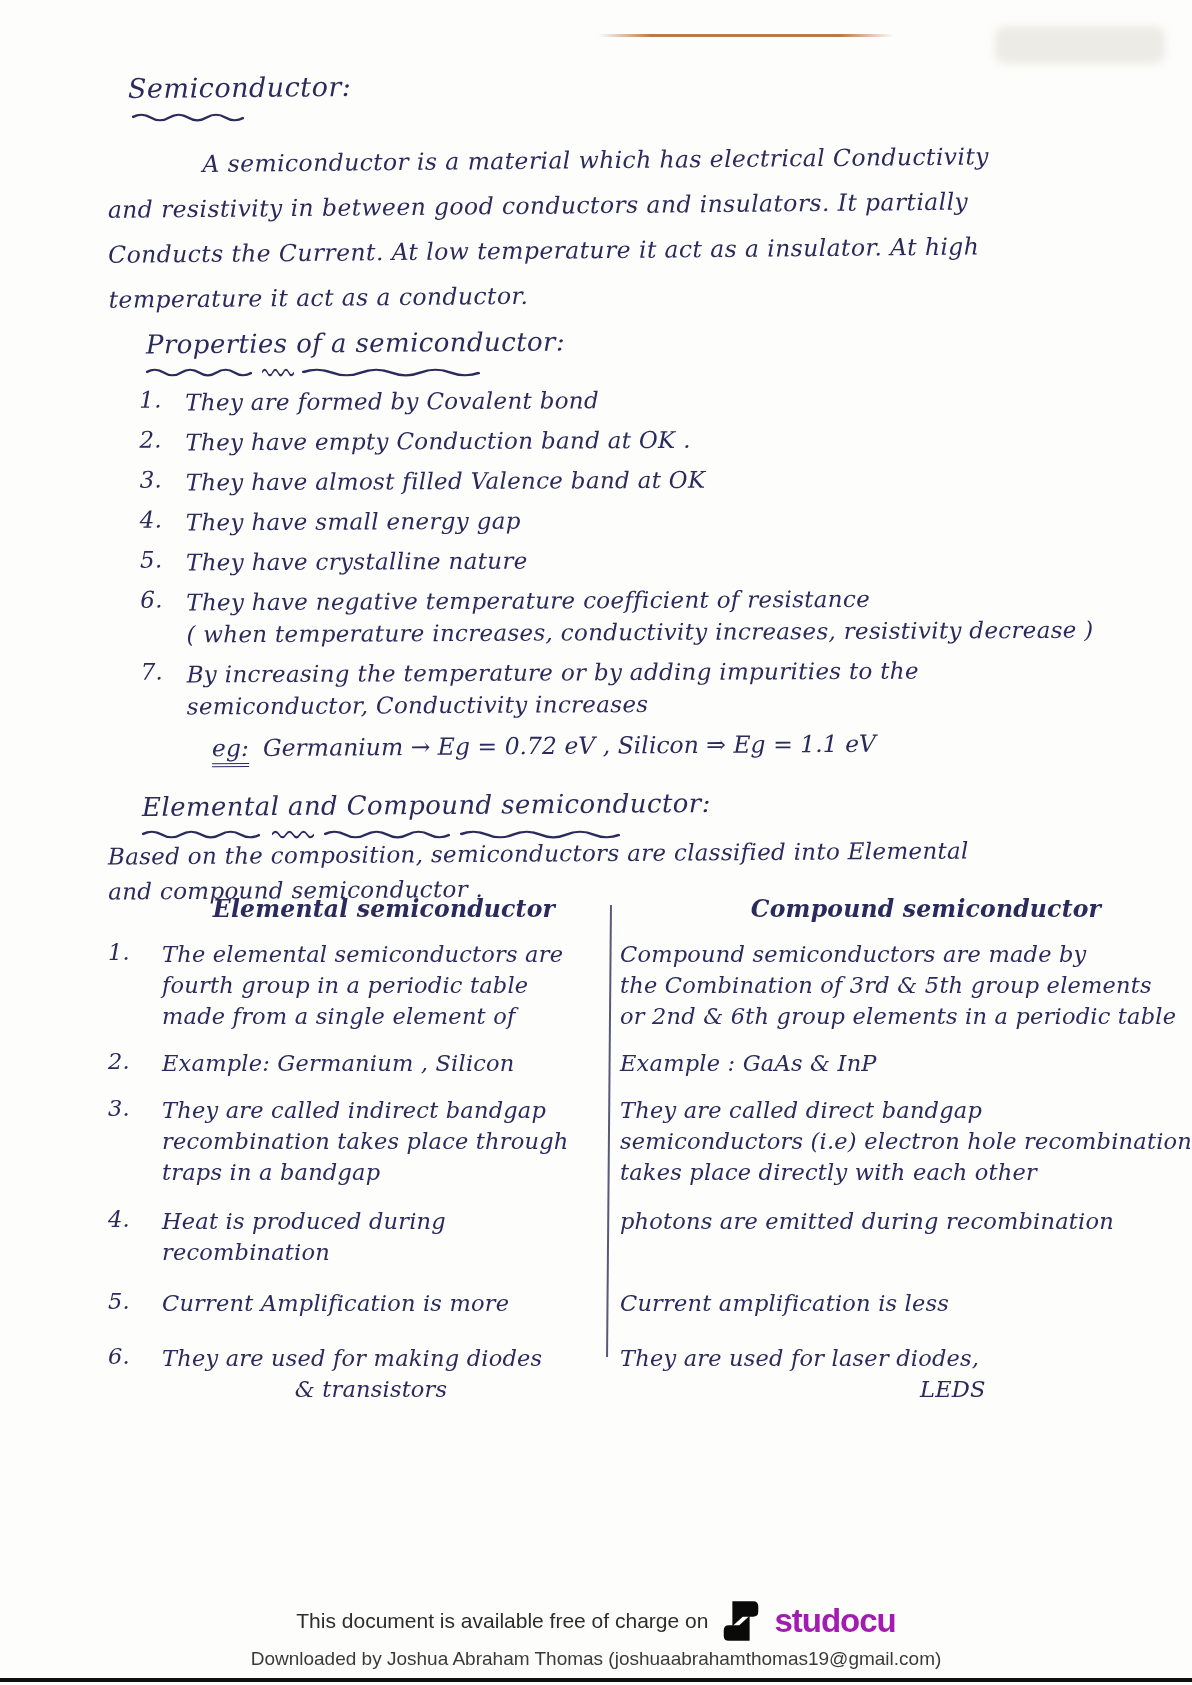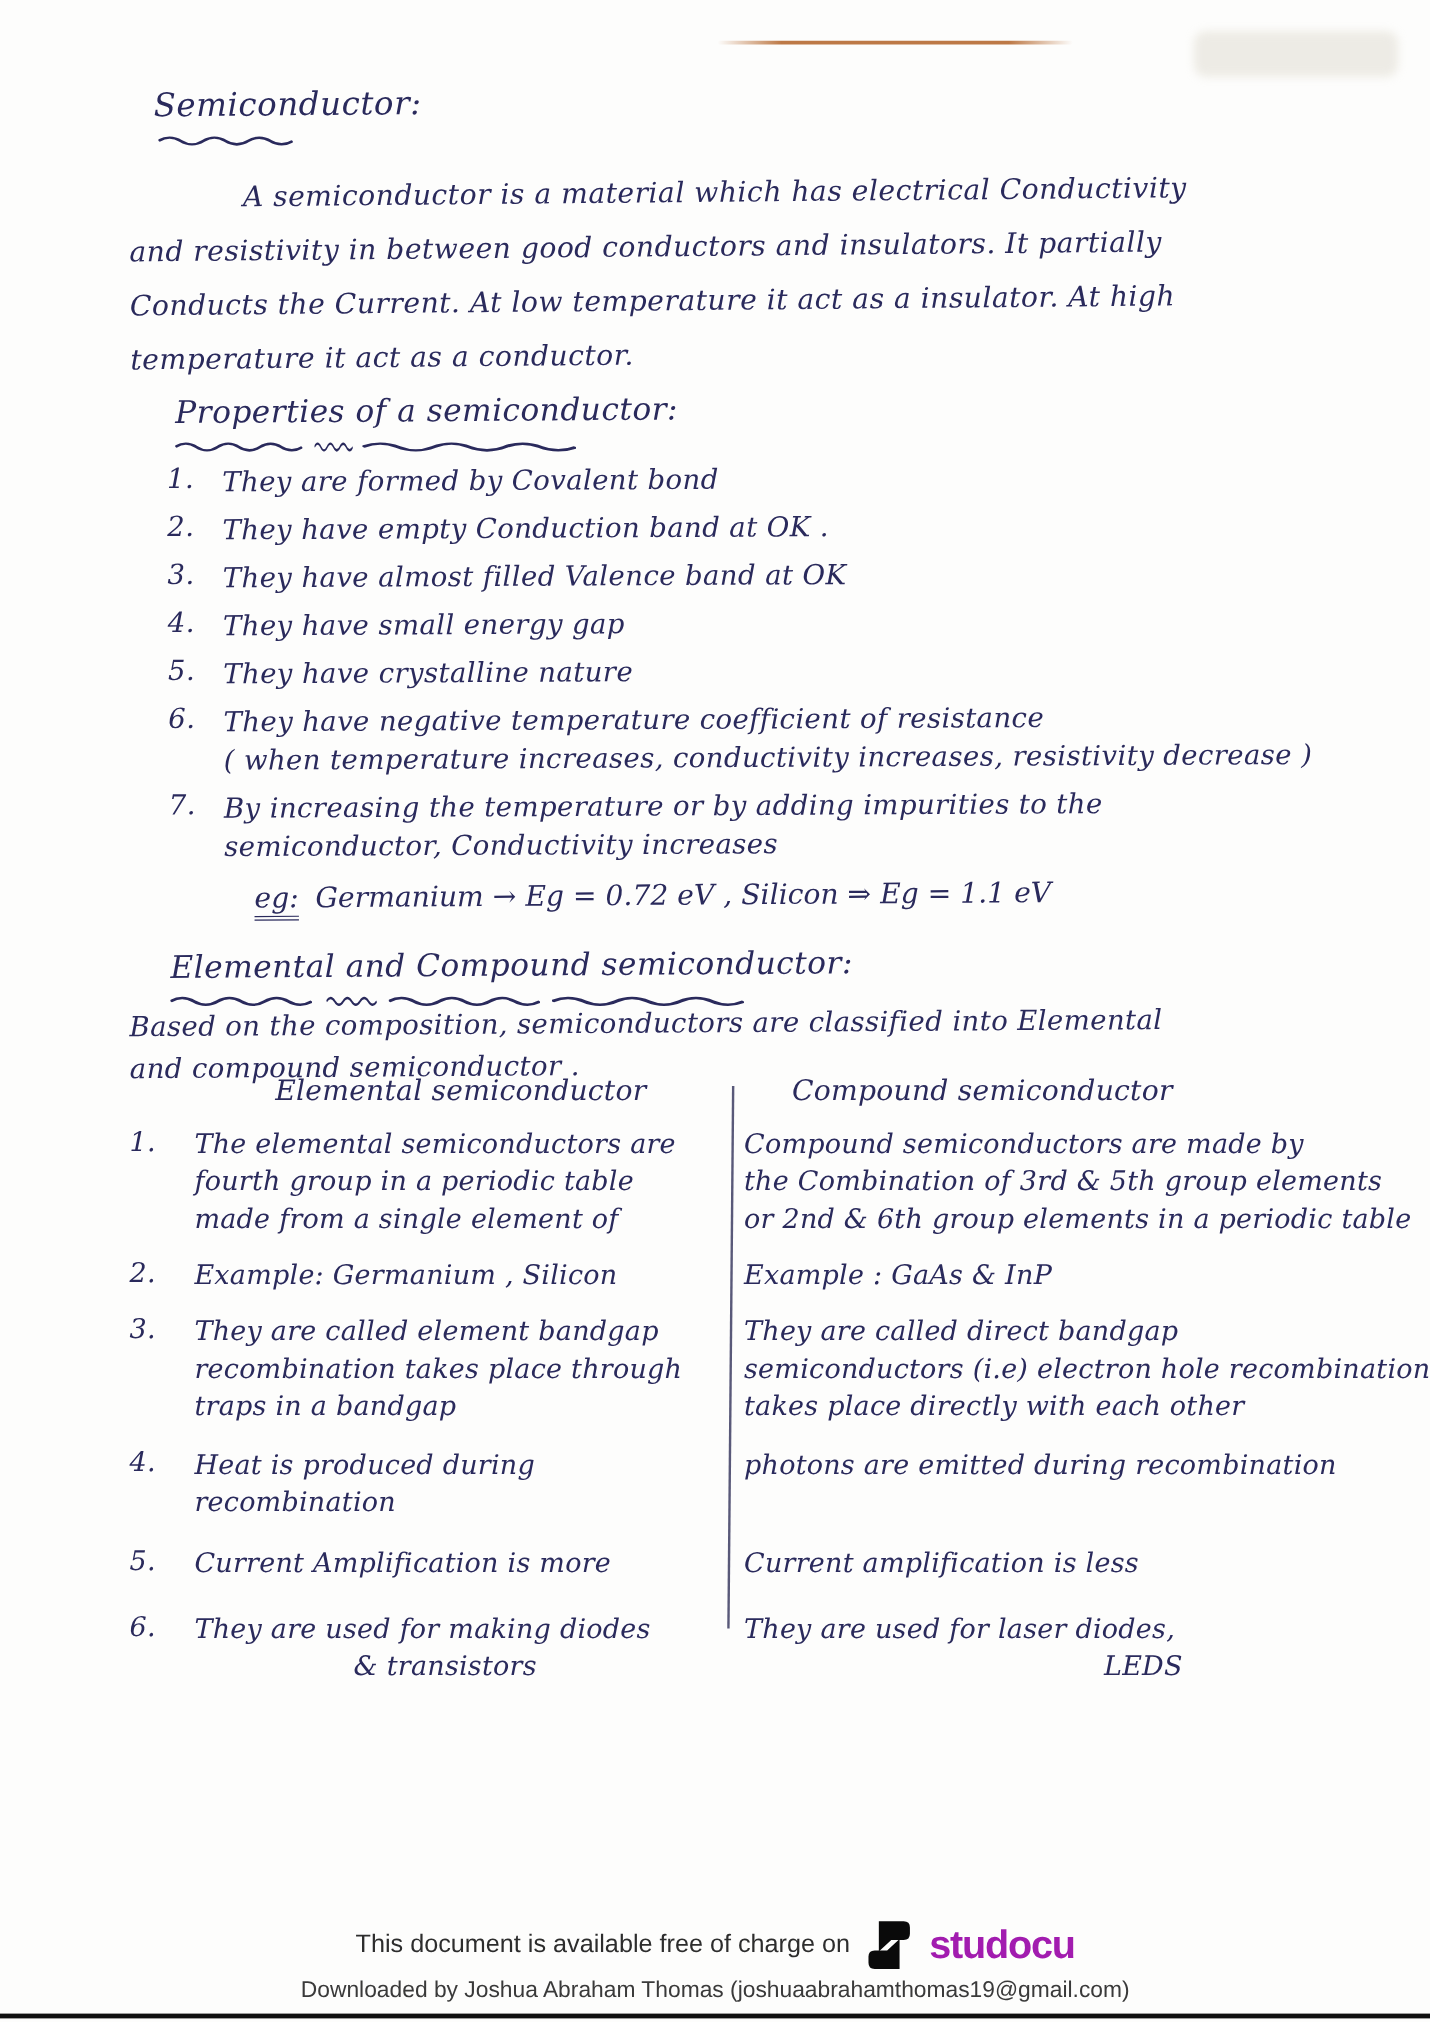--- a/index.html
+++ b/index.html
@@ -38,23 +38,23 @@
   
   .class-intro{ left:108px; top:836px; width:1010px; font-size:23px; line-height:35px; letter-spacing:.3px; transform:rotate(-.4deg); }
   
   .ctable{ left:108px; top:895px; width:1084px; font-size:22.5px; letter-spacing:.2px; }
   .col-divider{ position:absolute; left:500px; top:10px; width:2px; height:452px; background:#3c3c62; opacity:.85; transform:rotate(.5deg); }
   .trow{ display:flex; align-items:flex-start; }
   .tleft{ width:472px; flex:none; display:flex; }
   .tright{ margin-left:40px; flex:1; }
   .row-num{ width:54px; flex:none; }
   .cell-lines{ line-height:31px; }
-  .thead{ margin-bottom:16px; font-size:23.5px; }
+  .thead{ margin-bottom:16px; font-size:23.5px;font-weight:bold; }
   .thead .tleft{ display:block; text-align:center; padding-left:40px; }
-  .thead .tright{ }
+  .thead .tright{ text-align:center; }
   .r1{ margin-bottom:16px; } .r2{ margin-bottom:16px; } .r3{ margin-bottom:18px; }
   .r4{ margin-bottom:20px; } .r5{ margin-bottom:24px; }
   .line-center{ text-align:center; }
   .line-shift{ padding-left:300px; }
   
   .footer-line1{
     position:absolute; left:0; top:1598px; width:100%; display:flex; align-items:center; justify-content:center; gap:14px;
     font-family:"Liberation Sans", sans-serif; font-style:normal;
   }
   .footer-notice{ font-size:21px; color:#2d2d2d; }
@@ -206,21 +206,21 @@
       </div>
       <div class="tright cell-lines">
         <div>Example : GaAs &amp; InP</div>
       </div>
     </div>
 
     <div class="trow r3">
       <div class="tleft">
         <span class="row-num">3.</span>
         <span class="cell-lines">
-          <div>They are called element bandgap</div>
+          <div>They are called indirect bandgap</div>
           <div>recombination takes place through</div>
           <div>traps in a bandgap</div>
         </span>
       </div>
       <div class="tright cell-lines">
         <div>They are called direct bandgap</div>
         <div>semiconductors (i.e) electron hole recombination</div>
         <div>takes place directly with each other</div>
       </div>
     </div>

